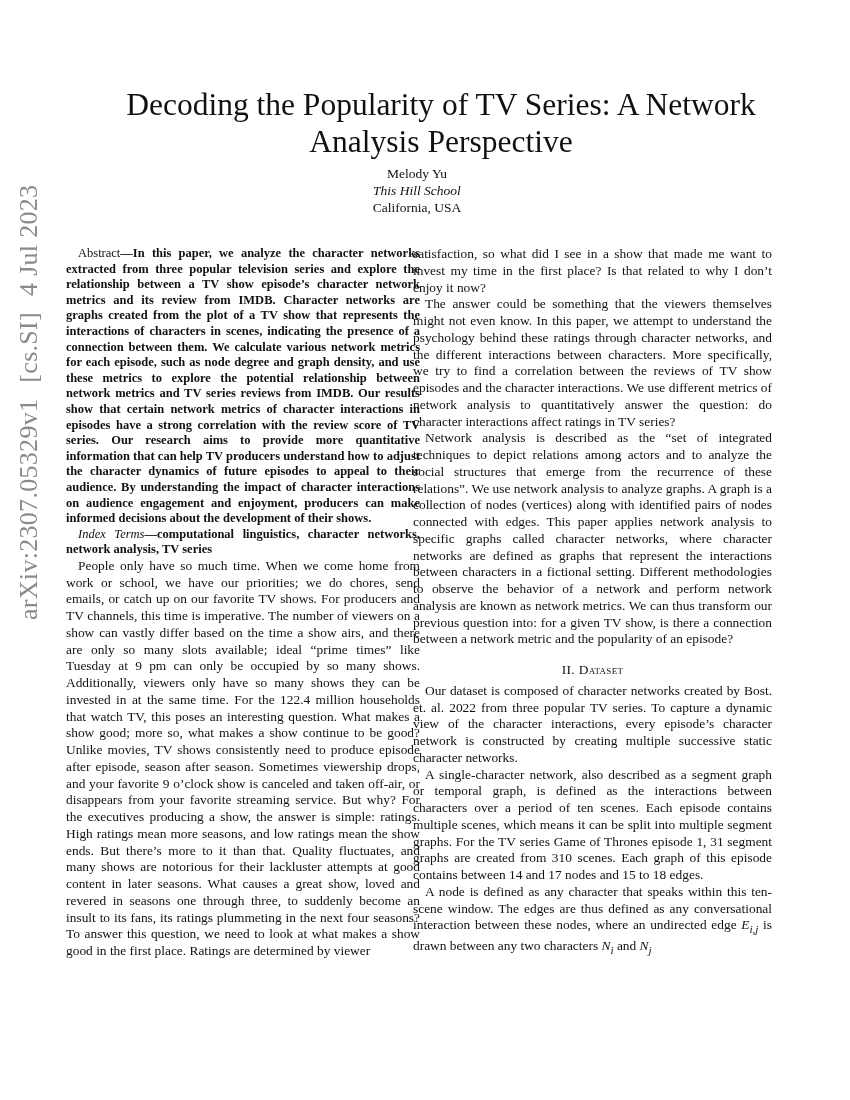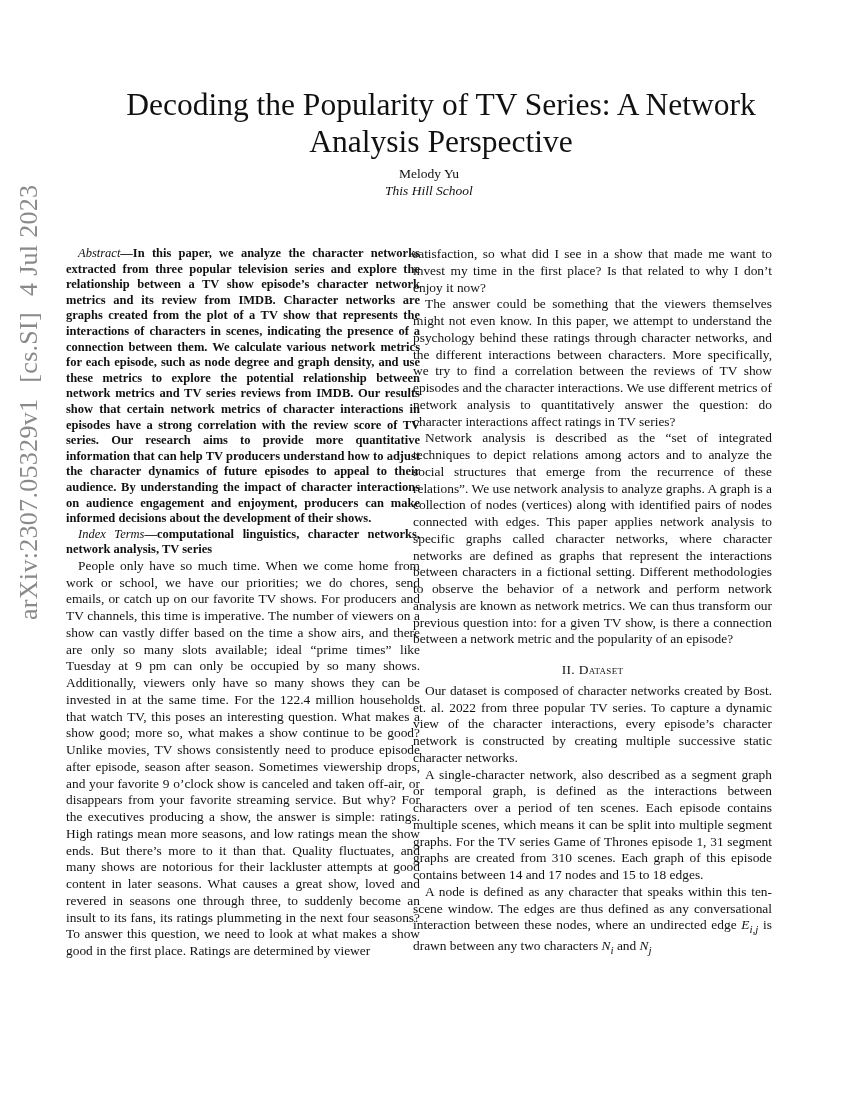--- a/index.html
+++ b/index.html
@@ -14,33 +14,33 @@
     width: 0; height: 0;
   }
   .arxiv-stamp span { display: inline-block; }
   .arxiv-stamp .gap { display: inline-block; width: 16px; }
   .title {
     position: absolute; left: 60px; top: 70px; width: 730px;
     text-align: center; font-size: 31.5px; line-height: 37px; font-weight: normal;
     margin: 16px;
   }
   .author-block {
-    position: absolute; left: 64px; top: 165px; width: 730px; text-align: center;
+    position: absolute; left: 52px; top: 165px; width: 730px; text-align: center;
     font-size: 13.5px; line-height: 17px;
   }
   .author-block .affil { font-style: italic; }
   .col {
     position: absolute; top: 246px; font-size: 13.4px; line-height: 16.75px;
     text-align: justify; hyphens: manual;
   }
   .col.left { left: 66px; width: 354px; }
   .col.right { left: 413px; width: 359px; }
   .col p { margin: 0; text-indent: 12px; }
   .abstract { font-weight: bold; font-size: 12.5px; line-height: 15.6px; }
-  .abstract .lead { font-style: italic; font-weight: normal; }
+  .abstract .lead { font-weight: normal; }
   .index-terms { font-weight: bold; font-size: 12.5px; line-height: 15.6px; }
   .index-terms .lead { font-style: italic; font-weight: normal; }
   .section-heading {
     text-align: center; font-variant: small-caps; font-size: 13.5px;
     margin: 14px 0 4px 0; text-indent: 0; letter-spacing: 0.3px;
   }
   .noindent { text-indent: 0 !important; }
   .math { font-style: italic; }
 </style>
 </head>
@@ -48,20 +48,21 @@
 
 <div class="arxiv-stamp">
   <span>arXiv:2307.05329v1</span><span class="gap"></span><span>[cs.SI]</span><span class="gap"></span><span>4 Jul 2023</span>
 </div>
 
 <h1 class="title">Decoding the Popularity of TV Series: A Network Analysis Perspective</h1>
 
 <div class="author-block">
   <div>Melody Yu</div>
   <div class="affil">This Hill School</div>
+  <div>California, USA</div>
 </div>
 
 <div class="col left">
   <p class="abstract"><span class="lead">Abstract</span><span>—In this paper, we analyze the character networks extracted from three popular television series and explore the relationship between a TV show episode’s character network metrics and its review from IMDB. Character networks are graphs created from the plot of a TV show that represents the interactions of characters in scenes, indicating the presence of a connection between them. We calculate various network metrics for each episode, such as node degree and graph density, and use these metrics to explore the potential relationship between network metrics and TV series reviews from IMDB. Our results show that certain network metrics of character interactions in episodes have a strong correlation with the review score of TV series. Our research aims to provide more quantitative information that can help TV producers understand how to adjust the character dynamics of future episodes to appeal to their audience. By understanding the impact of character interactions on audience engagement and enjoyment, producers can make informed decisions about the development of their shows.</span></p>
   <p class="index-terms"><span class="lead">Index Terms</span><span>—computational linguistics, character networks, network analysis, TV series</span></p>
   <p id="intro-p0">People only have so much time. When we come home from work or school, we have our priorities; we do chores, send emails, or catch up on our favorite TV shows. For producers and TV channels, this time is imperative. The number of viewers on a show can vastly differ based on the time a show airs, and there are only so many slots available; ideal “prime times” like Tuesday at 9 pm can only be occupied by so many shows. Additionally, viewers only have so many shows they can be invested in at the same time. For the 122.4 million households that watch TV, this poses an interesting question. What makes a show good; more so, what makes a show continue to be good? Unlike movies, TV shows consistently need to produce episode after episode, season after season. Sometimes viewership drops, and your favorite 9 o’clock show is canceled and taken off-air, or disappears from your favorite streaming service. But why? For the executives producing a show, the answer is simple: ratings. High ratings mean more seasons, and low ratings mean the show ends. But there’s more to it than that. Quality fluctuates, and many shows are notorious for their lackluster attempts at good content in later seasons. What causes a great show, loved and revered in seasons one through three, to suddenly become an insult to its fans, its ratings plummeting in the next four seasons? To answer this question, we need to look at what makes a show good in the first place. Ratings are determined by viewer</p>
 </div>
 
 <div class="col right">
   <p id="intro-p0-cont" class="noindent">satisfaction, so what did I see in a show that made me want to invest my time in the first place? Is that related to why I don’t enjoy it now?</p>

